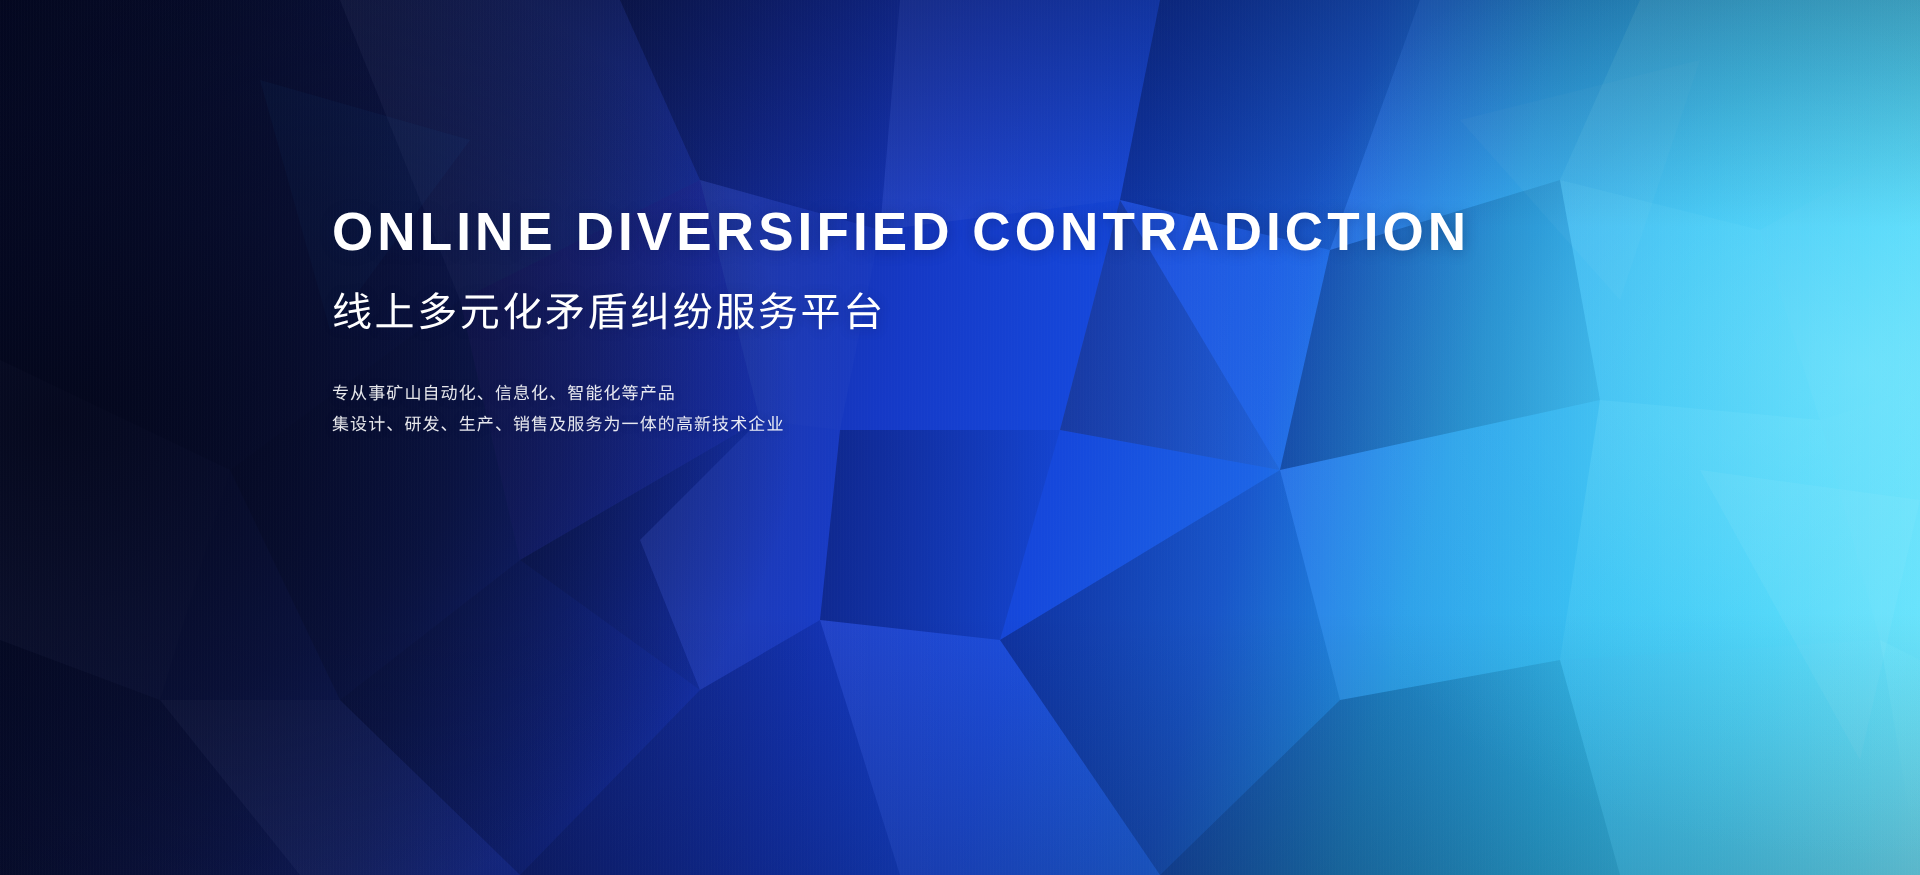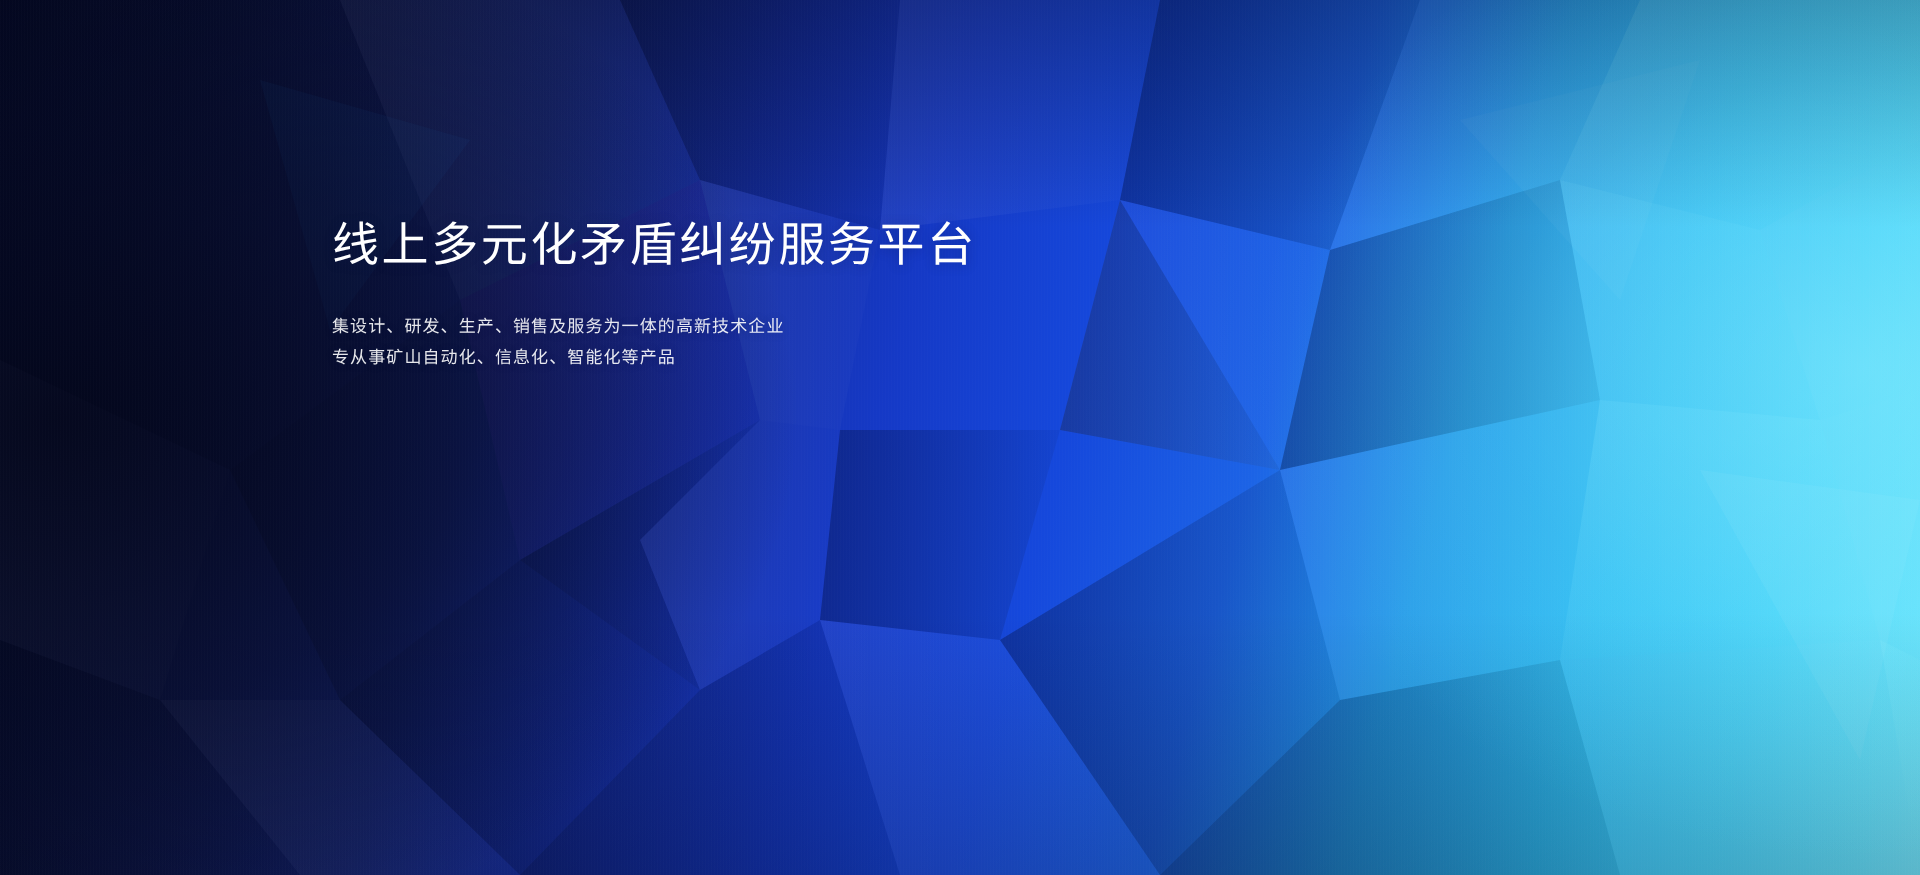--- a/index.html
+++ b/index.html
@@ -76,23 +76,23 @@
     line-height:58px;
     font-weight:600;
     letter-spacing:4.1px;
     text-transform:uppercase;
     white-space:nowrap;
     text-shadow:0 1px 14px rgba(0,20,70,.34);
   }
   .title-en .tl { display:block; }
 
   .title-cn {
-    margin-top:18px;
+    margin-top:27px;
     color:#ffffff;
-    font-size:47px;
+    font-size:40px;
     line-height:48px;
     font-weight:400;
     letter-spacing:2.6px;
     white-space:nowrap;
     text-shadow:0 1px 12px rgba(0,20,70,.30);
   }
 
   .sub-cn {
     margin-top:42px;
     color:rgba(255,255,255,.90);
@@ -168,23 +168,24 @@
     <polygon points="260,80 470,140 330,330" fill="#2a7bd8" opacity=".10"></polygon>
     <polygon points="1700,470 1920,500 1860,760" fill="#bff6ff" opacity=".09"></polygon>
   </svg>
 
   <div class="hero-shade"></div>
   <div class="hero-texture"></div>
 
   <div class="hero-content">
 
     <h1 class="title-en">
+      <span class="tl">ONLINE DIVERSIFIED CONTRADICTION</span>
     </h1>
 
     <h2 class="title-cn">线上多元化矛盾纠纷服务平台</h2>
 
     <p class="sub-cn">
+      <span class="sl">专从事矿山自动化、信息化、智能化等产品</span>
       <span class="sl">集设计、研发、生产、销售及服务为一体的高新技术企业</span>
-      <span class="sl">专从事矿山自动化、信息化、智能化等产品</span>
     </p>
 
   </div>
 </div>
 
 </body></html>

